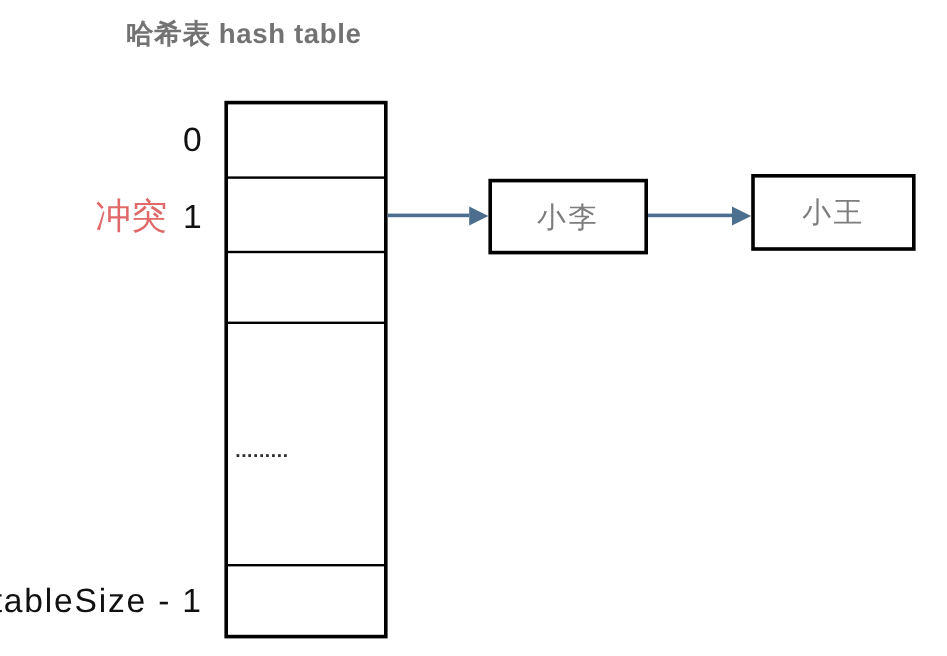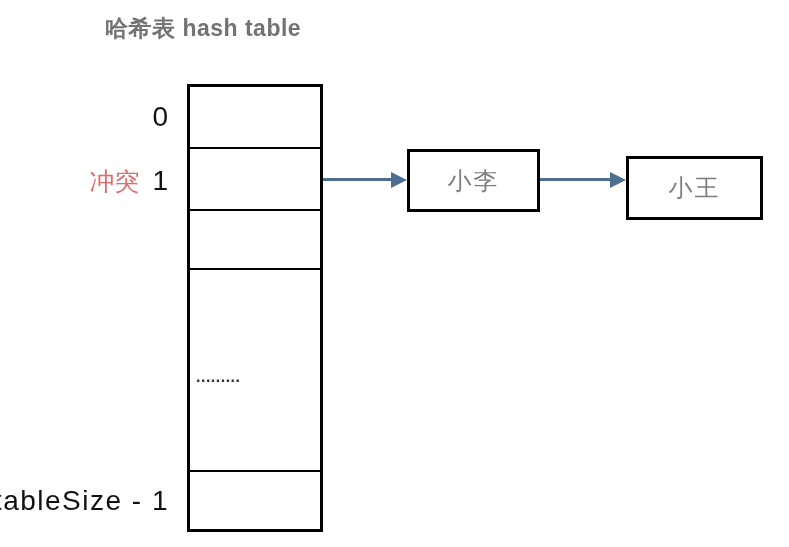--- a/index.html
+++ b/index.html
@@ -78,21 +78,21 @@
     text-align: right;
     font-size: 28px;
     line-height: 28px;
     color: #111;
     white-space: nowrap;
   }
   .label-0 { top: 103px; }
   .label-1 { top: 167px; }
   .collision {
     color: var(--collision-red, #e06a6a);
-    font-size: 25px;
+    font-size: 30px;
     margin-right: 13px;
   }
   .label-last {
     position: absolute;
     right: 620px;
     top: 487px;
     left: auto;
     width: auto;
     text-align: right;
     font-size: 28px;
@@ -111,21 +111,21 @@
     align-items: center;
     justify-content: center;
     background: #fff;
   }
   .node span {
     color: var(--node-text-gray, #7d7d7d);
     font-size: 24px;
     letter-spacing: 2px;
   }
   .node1 { left: 407px; top: 149px; width: 133px; height: 63px; }
-  .node2 { left: 626px; top: 156px; width: 137px; height: 64px; }
+  .node2 { left: 626px; top: 145px; width: 137px; height: 64px; }
 
   
   .arrow {
     position: absolute;
     height: 3px;
     color: var(--arrow-blue, #4d6f8f);
     background: currentColor;
   }
   .arrow::after {
     content: "";

